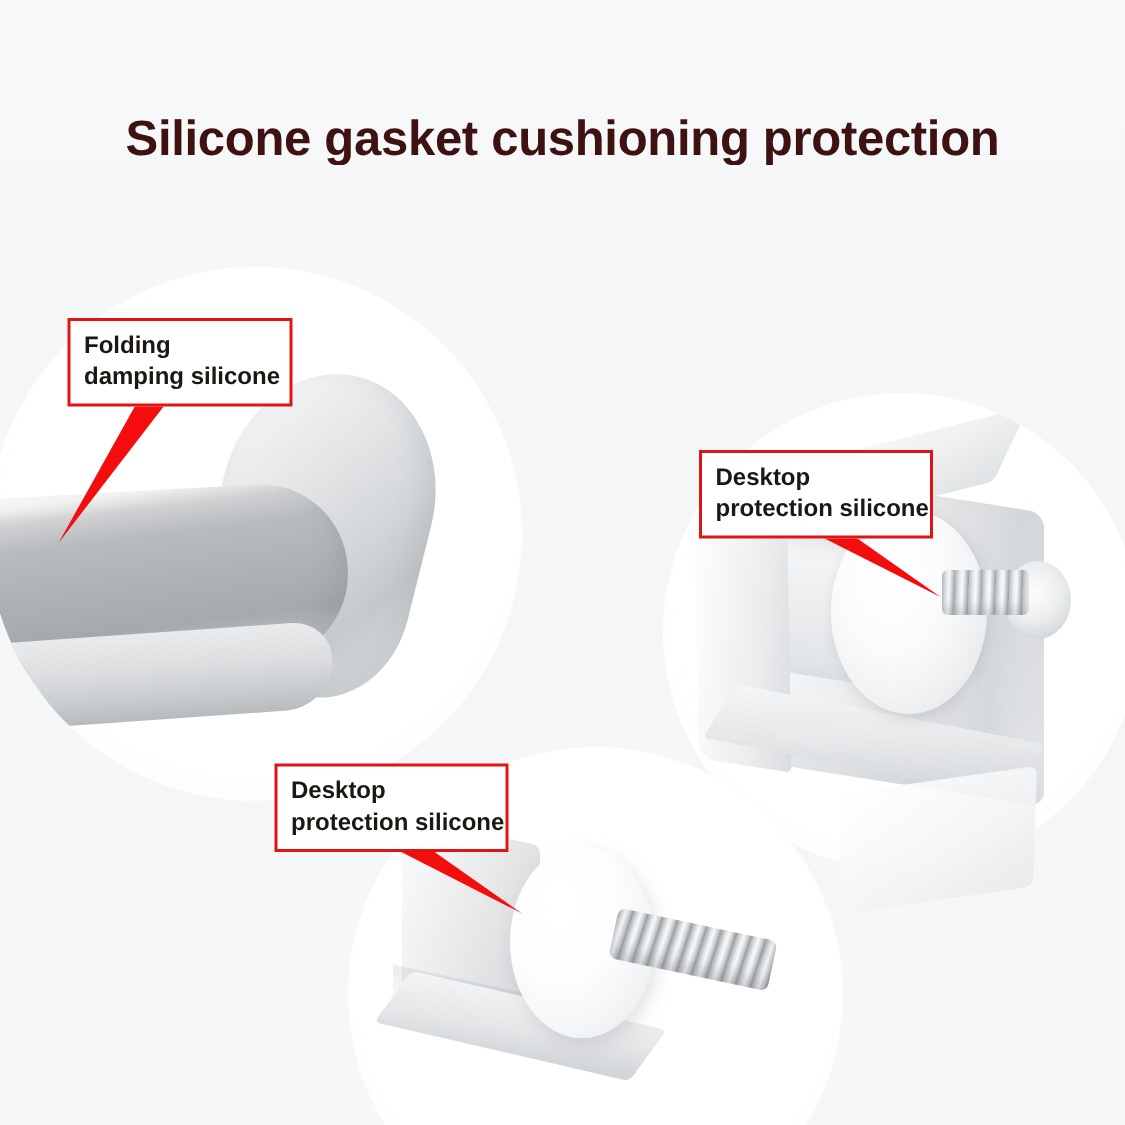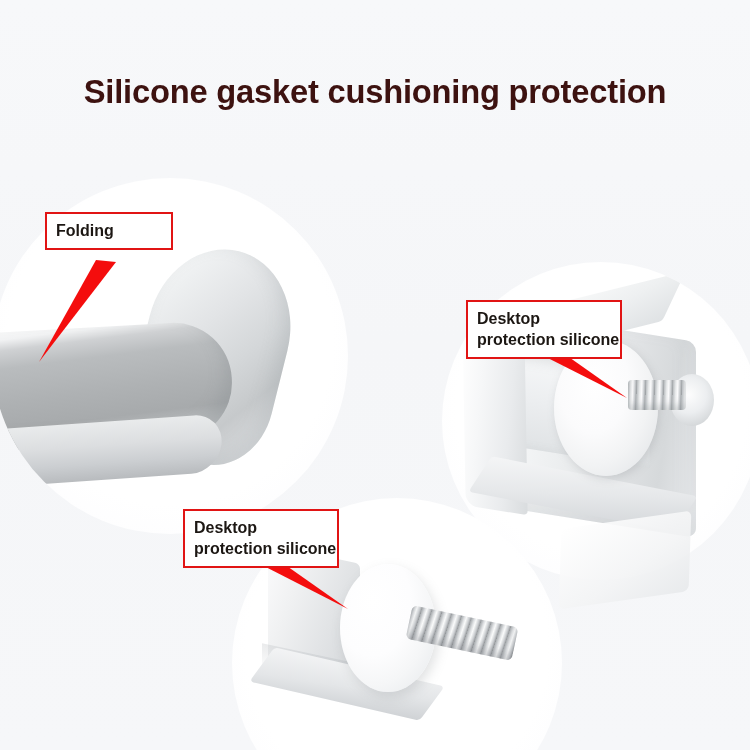--- a/index.html
+++ b/index.html
@@ -296,21 +296,21 @@
     font-family: "Liberation Sans", sans-serif;
     font-weight: bold;
     font-size: 16px;
     line-height: 21px;
     white-space: nowrap;
     z-index: 6;
   }
   .callout-line { display: block; }
   .callout-arrow { position: absolute; z-index: 5; overflow: visible; }
 
-  #callout-folding .callout-box { left: 45px; top: 212px; width: 128px; }
+  #callout-folding .callout-box { left: 45px; top: 212px; width: 150px; }
   #callout-folding .callout-arrow { left: 20px; top: 258px; width: 120px; height: 110px; }
 
   #callout-desktop-1 .callout-box { left: 466px; top: 300px; width: 156px; }
   #callout-desktop-1 .callout-arrow { left: 520px; top: 346px; width: 130px; height: 60px; }
 
   #callout-desktop-2 .callout-box { left: 183px; top: 509px; width: 156px; }
   #callout-desktop-2 .callout-arrow { left: 240px; top: 555px; width: 130px; height: 62px; }
 </style>
 </head>
 <body>
@@ -352,20 +352,21 @@
       <div class="br-thread"></div>
     </div>
   </div>
 
   <div class="callout" id="callout-folding">
     <svg class="callout-arrow" viewBox="0 0 120 110">
       <polygon points="76,2 96,4 19,104" fill="#f40d0d"></polygon>
     </svg>
     <div class="callout-box">
       <span class="callout-line">Folding</span>
+      <span class="callout-line">damping silicone</span>
     </div>
   </div>
 
   <div class="callout" id="callout-desktop-1">
     <svg class="callout-arrow" viewBox="0 0 130 60">
       <polygon points="8,2 36,2 107,52" fill="#f40d0d"></polygon>
     </svg>
     <div class="callout-box">
       <span class="callout-line">Desktop</span>
       <span class="callout-line">protection silicone</span>

